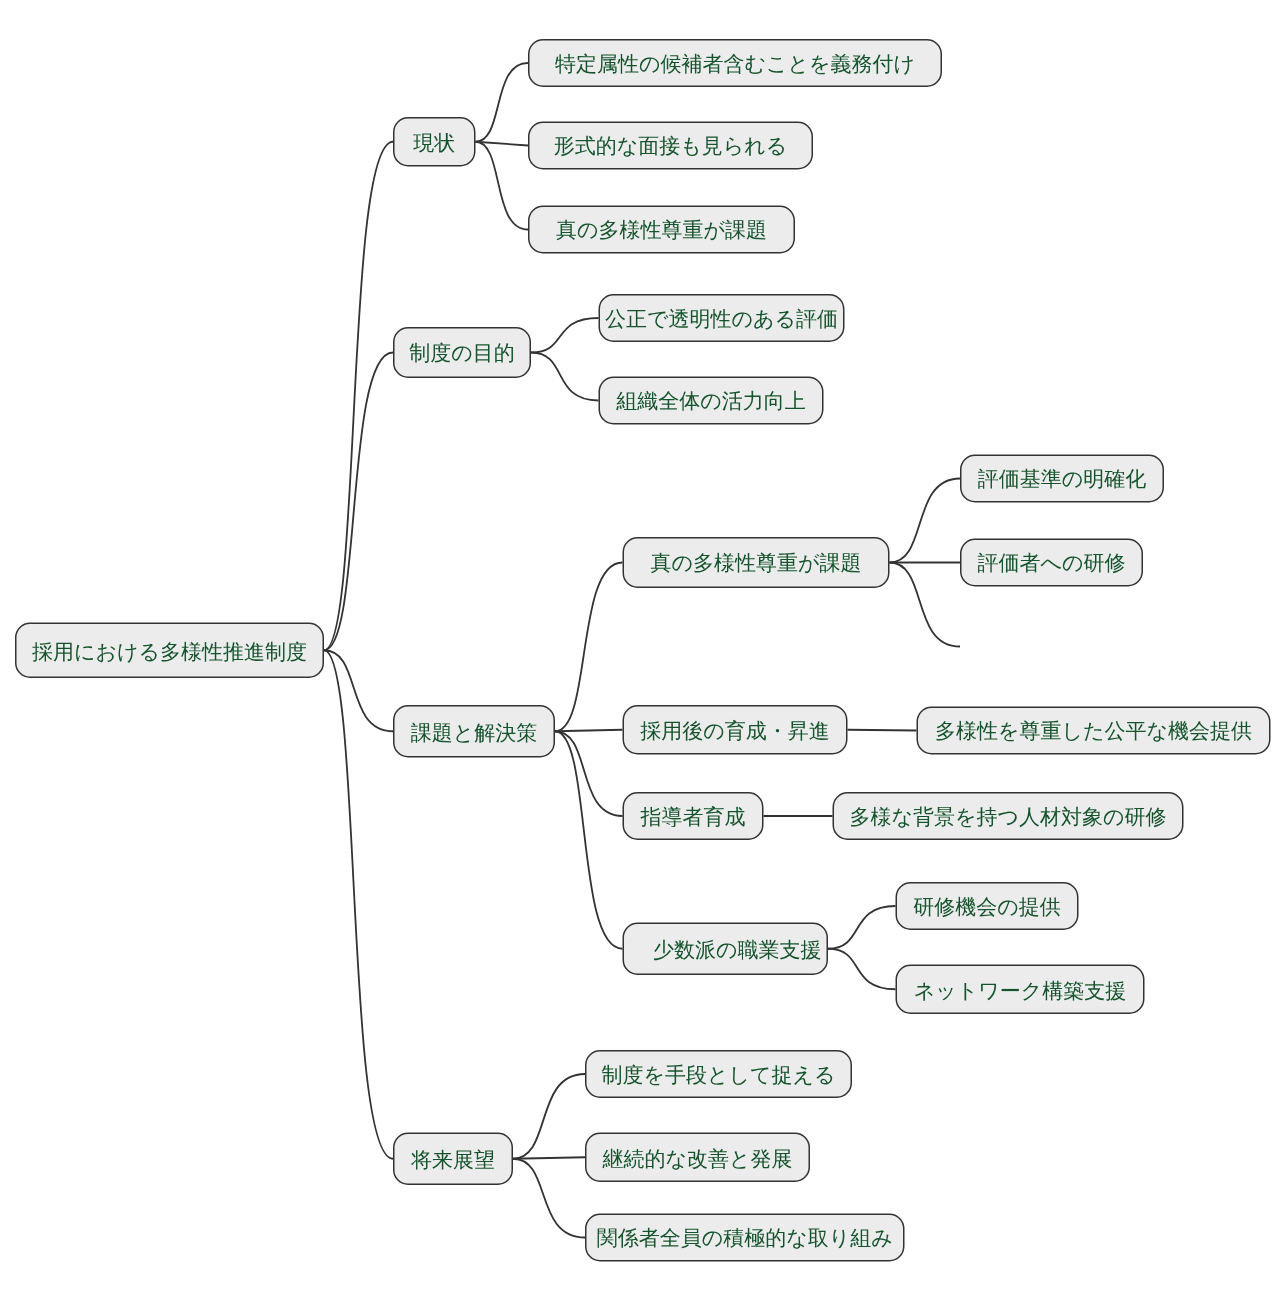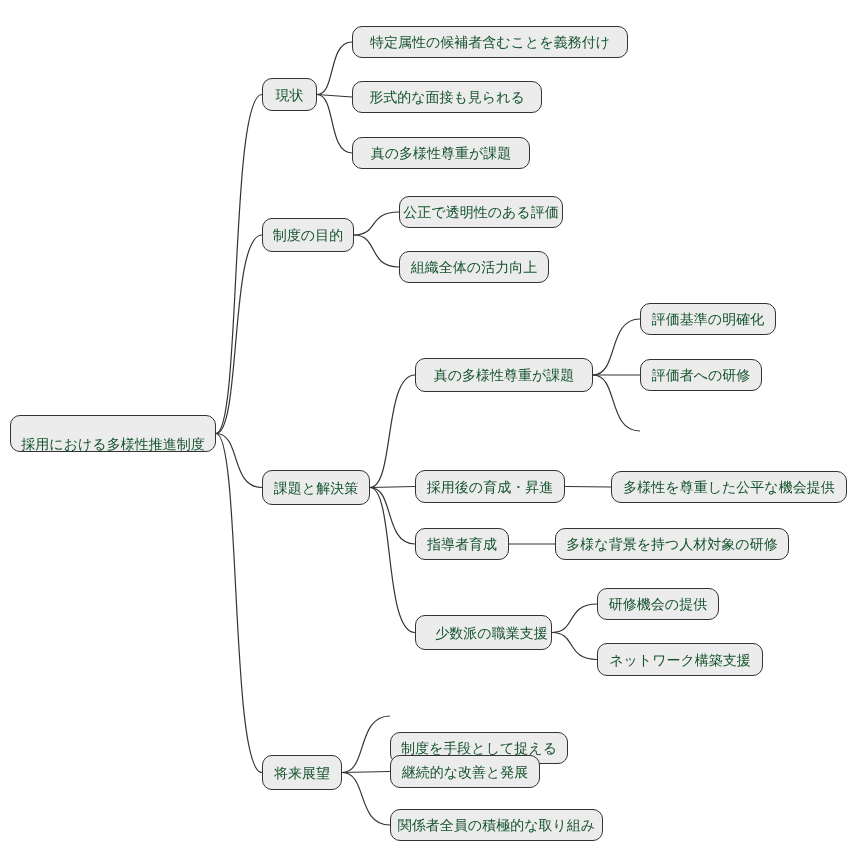--- a/index.html
+++ b/index.html
@@ -52,21 +52,21 @@
       <path d="M509,544 L555,544" fill="none" stroke="#333333" stroke-width="1.2"></path>
       <path d="M370,487.5 C394.75,487.5 383.5,632.5 415,632.5" fill="none" stroke="#333333" stroke-width="1.2"></path>
       <path d="M552,632.5 C576.75,632.5 565.5,604 597,604" fill="none" stroke="#333333" stroke-width="1.2"></path>
       <path d="M552,632.5 C576.75,632.5 565.5,659.5 597,659.5" fill="none" stroke="#333333" stroke-width="1.2"></path>
       <path d="M216,433.5 C241.3,433.5 229.8,772.5 262,772.5" fill="none" stroke="#333333" stroke-width="1.2"></path>
       <path d="M342,772.5 C368,772.5 356,716 390,716" fill="none" stroke="#333333" stroke-width="1.2"></path>
       <path d="M342,772.5 L390,771.5" fill="none" stroke="#333333" stroke-width="1.2"></path>
       <path d="M342,772.5 C368,772.5 356,825 390,825" fill="none" stroke="#333333" stroke-width="1.2"></path>
     </svg>
 
-<div class="node" style="left: 10px; top: 415px; width: 206px; height: 37px; align-items: flex-end;">
+<div class="node" style="left: 10px; top: 415px; width: 206px; height: 37px;">
       <span>採用における多様性推進制度</span>
     </div>
     <div class="node" style="left: 262px; top: 78px; width: 55px; height: 33px;">
       <span>現状</span>
     </div>
     <div class="node" style="left: 352px; top: 26px; width: 276px; height: 32px;">
       <span>特定属性の候補者含むことを義務付け</span>
     </div>
     <div class="node" style="left: 352px; top: 81px; width: 190px; height: 32px;">
       <span>形式的な面接も見られる</span>
@@ -112,21 +112,21 @@
     </div>
     <div class="node" style="left: 597px; top: 588px; width: 122px; height: 32px;">
       <span>研修機会の提供</span>
     </div>
     <div class="node" style="left: 597px; top: 643px; width: 166px; height: 33px;">
       <span>ネットワーク構築支援</span>
     </div>
     <div class="node" style="left: 262px; top: 755px; width: 80px; height: 35px;">
       <span>将来展望</span>
     </div>
-    <div class="node" style="left: 390px; top: 700px; width: 178px; height: 32px; margin-top: 32px;">
+    <div class="node" style="left: 390px; top: 700px; width: 178px; height: 32px;">
       <span>制度を手段として捉える</span>
     </div>
     <div class="node" style="left: 390px; top: 755px; width: 150px; height: 33px;">
       <span>継続的な改善と発展</span>
     </div>
     <div class="node" style="left: 390px; top: 809px; width: 213px; height: 32px;">
       <span>関係者全員の積極的な取り組み</span>
     </div>
   </div>
 

